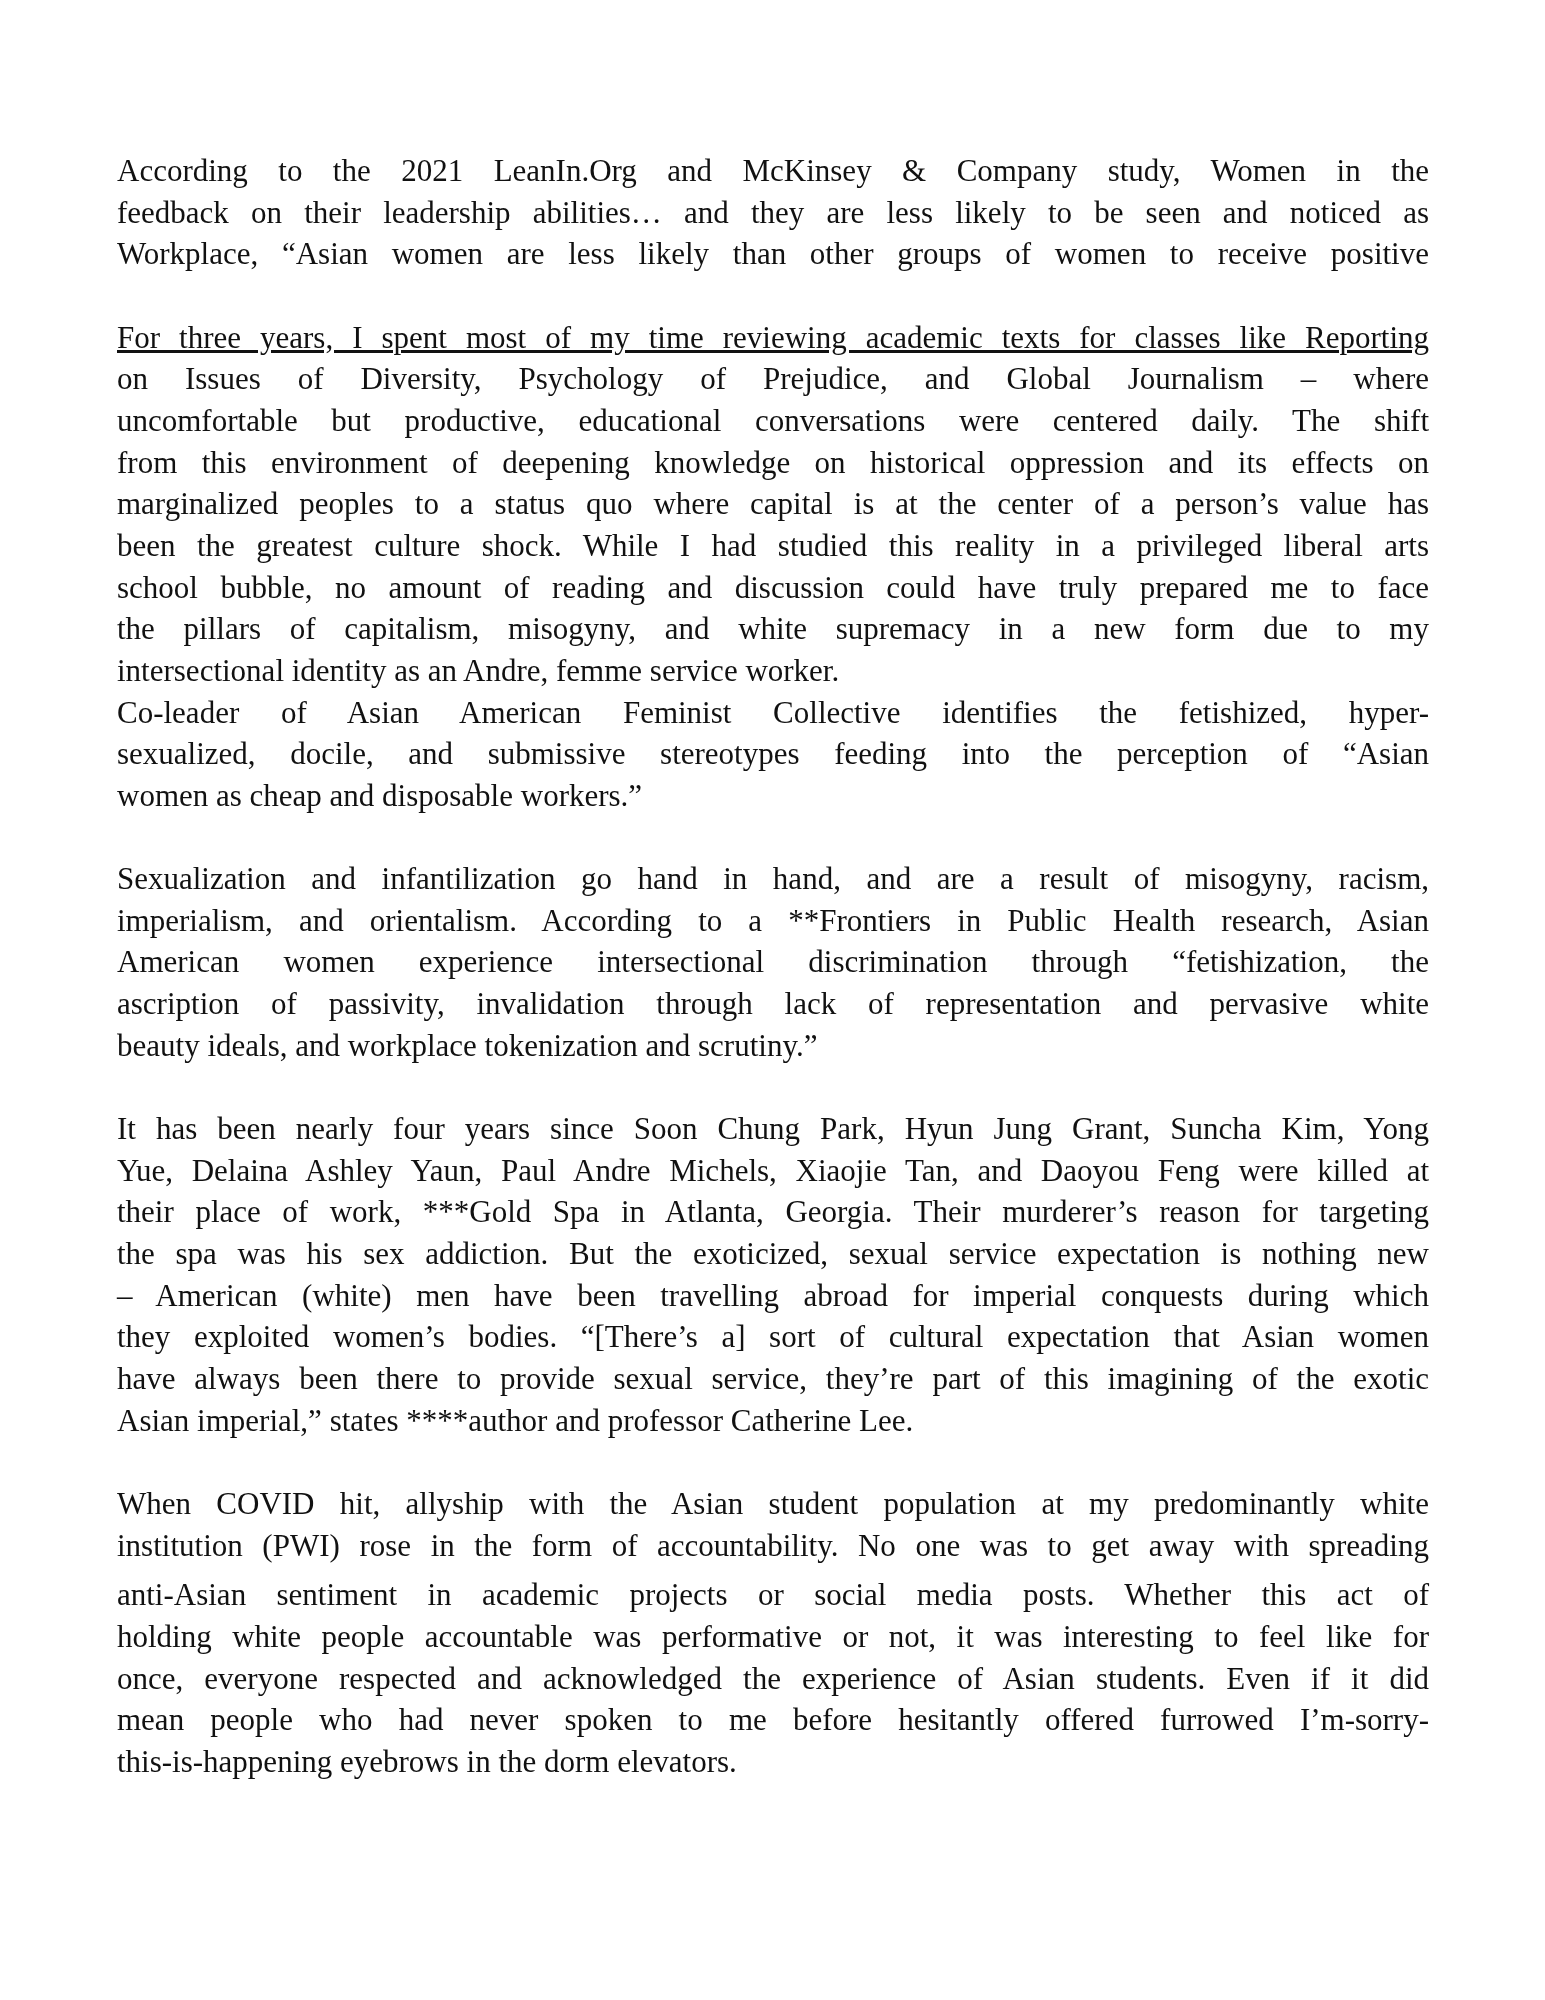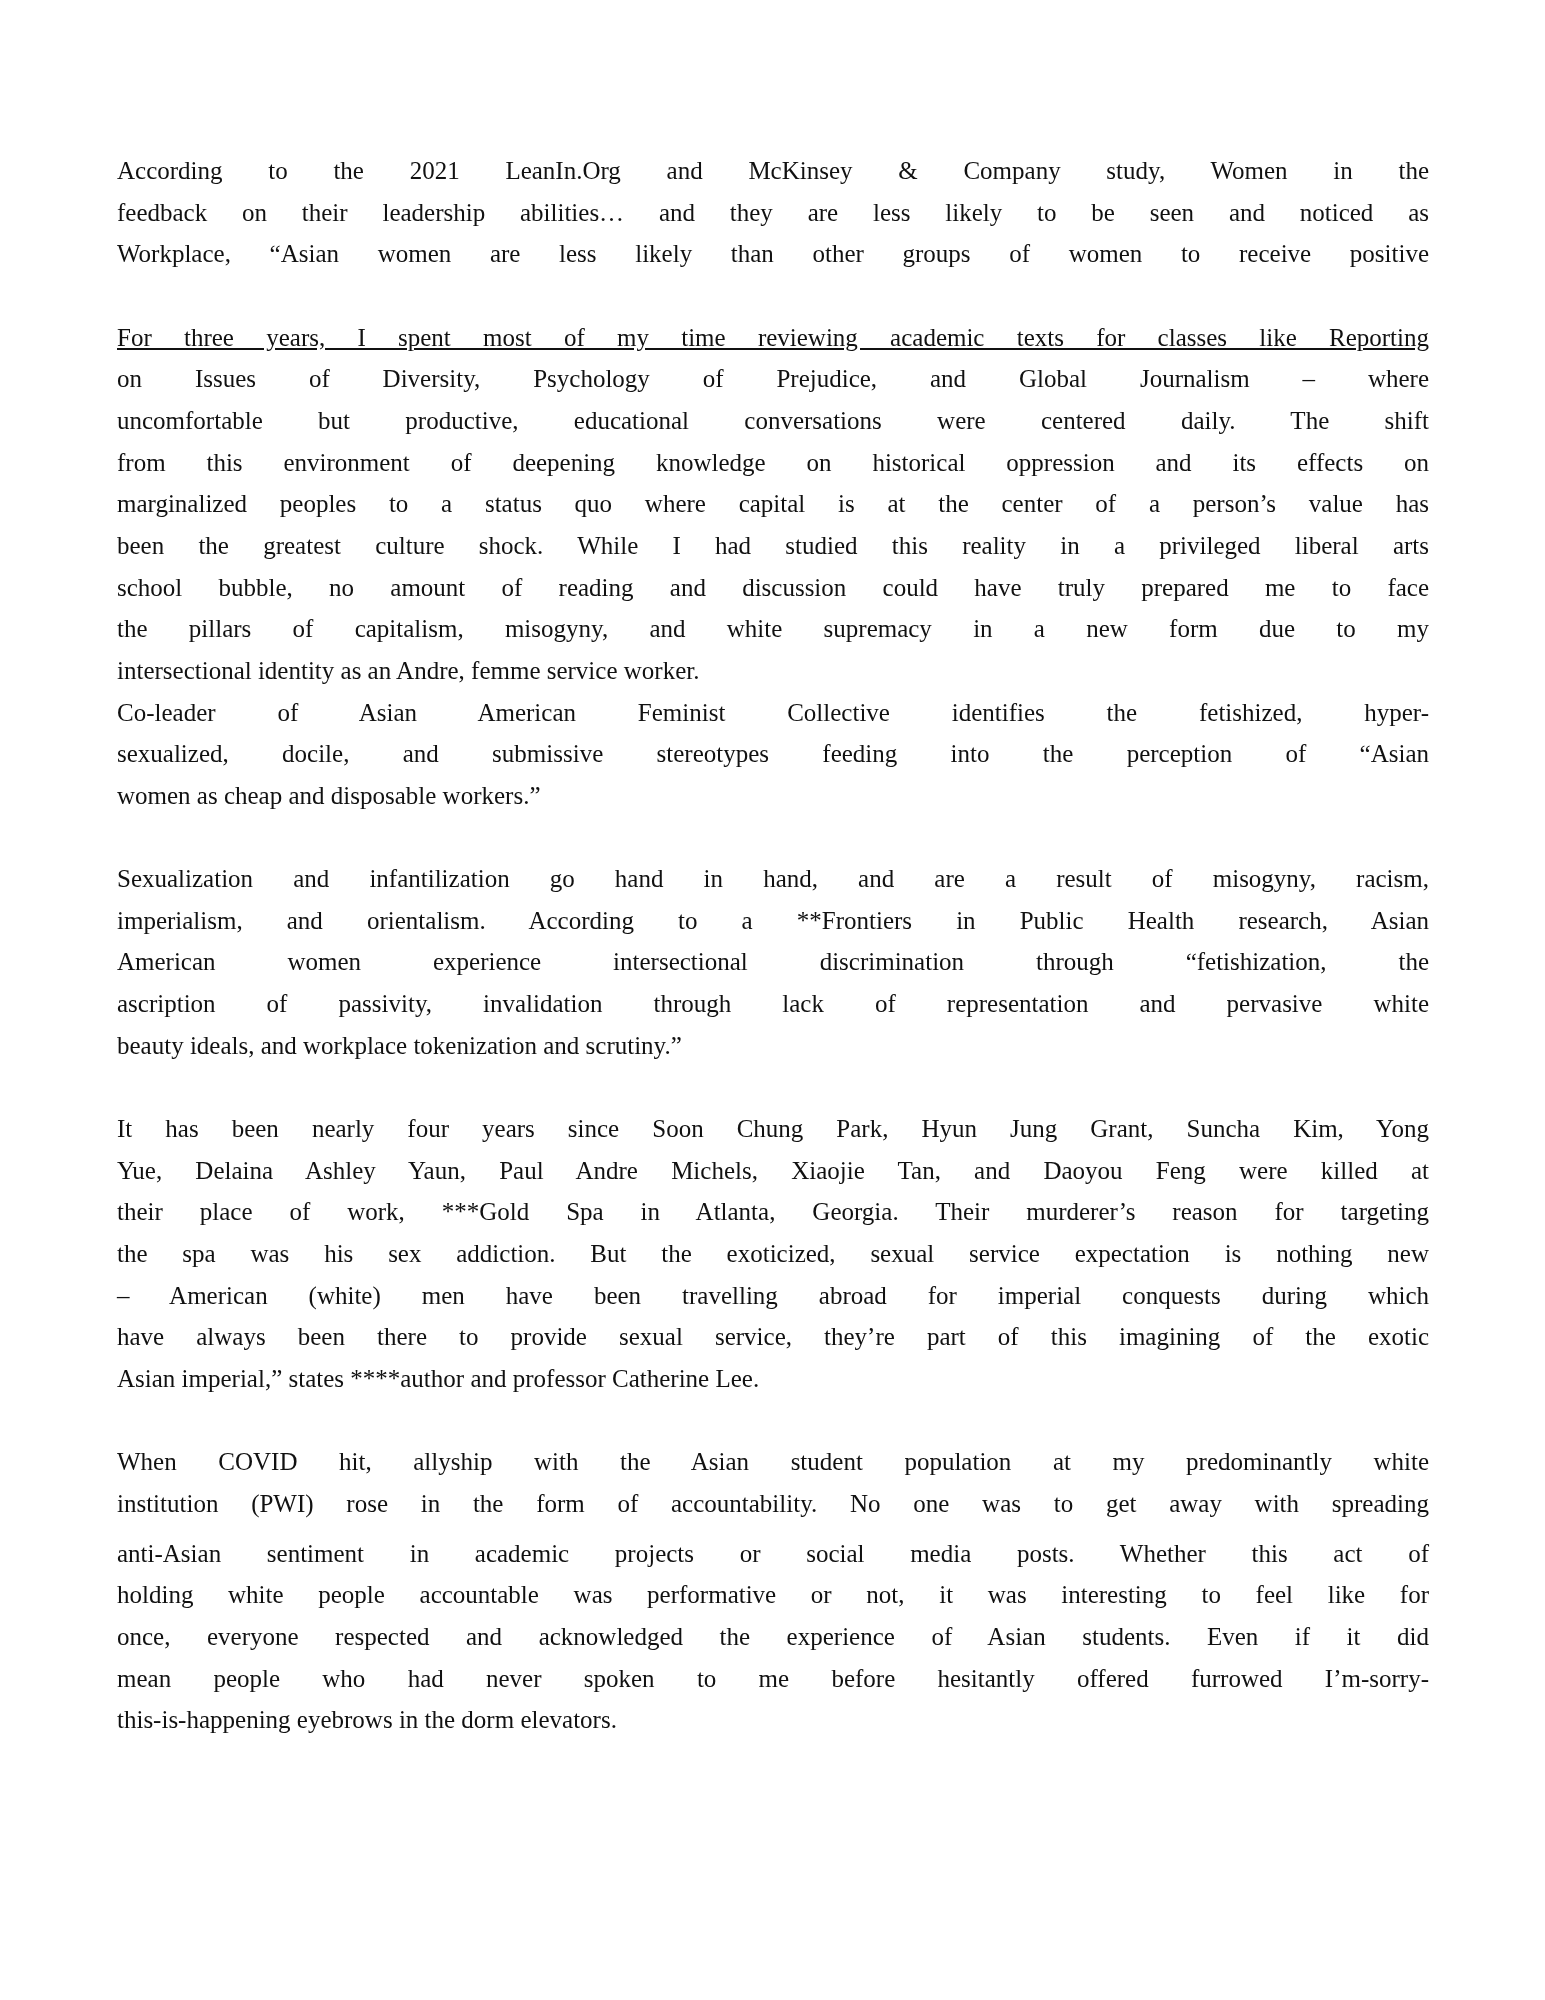--- a/index.html
+++ b/index.html
@@ -3,21 +3,21 @@
 <meta charset="utf-8">
 <style>
   html, body { margin: 0; padding: 0; background: #ffffff; }
   body { width: 1545px; height: 2000px; position: relative; overflow: hidden; }
   .page {
     position: absolute;
     left: 117px;
     top: 150px;
     width: 1312px;
     font-family: "Liberation Serif", serif;
-    font-size: 25px;
+    font-size: 31px;
     color: #111111;
   }
   .line {
     display: block;
     height: 41.67px;
     line-height: 41.67px;
     white-space: nowrap;
     text-align: justify;
     text-align-last: justify;
     overflow: visible;
@@ -65,20 +65,21 @@
     <span class="line last" style="white-space: nowrap;">beauty ideals, and workplace tokenization and scrutiny.”</span>
   </div>
   <span class="blank"></span>
 
   <div class="para">
     <span class="line" style="white-space: nowrap;">It has been nearly four years since Soon Chung Park, Hyun Jung Grant, Suncha Kim, Yong</span>
     <span class="line" style="white-space: nowrap;">Yue, Delaina Ashley Yaun, Paul Andre Michels, Xiaojie Tan, and Daoyou Feng were killed at</span>
     <span class="line" style="white-space: nowrap;">their place of work, ***Gold Spa in Atlanta, Georgia. Their murderer’s reason for targeting</span>
     <span class="line" style="white-space: nowrap;">the spa was his sex addiction. But the exoticized, sexual service expectation is nothing new</span>
     <span class="line" style="white-space: nowrap;">– American (white) men have been travelling abroad for imperial conquests during which</span>
+    <span class="line" style="white-space: nowrap;">they exploited women’s bodies. “[There’s a] sort of cultural expectation that Asian women</span>
     <span class="line" style="white-space: nowrap;">have always been there to provide sexual service, they’re part of this imagining of the exotic</span>
     <span class="line last" style="white-space: nowrap;">Asian imperial,” states ****author and professor Catherine Lee.</span>
   </div>
   <span class="blank"></span>
 
   <div class="para">
     <span class="line" style="white-space: nowrap;">When COVID hit, allyship with the Asian student population at my predominantly white</span>
     <span class="line" style="white-space: nowrap;">institution (PWI) rose in the form of accountability. No one was to get away with spreading</span>
     <span class="line" style="white-space: nowrap; margin-top: 8px;">anti-Asian sentiment in academic projects or social media posts. Whether this act of</span>
     <span class="line" style="white-space: nowrap;">holding white people accountable was performative or not, it was interesting to feel like for</span>

